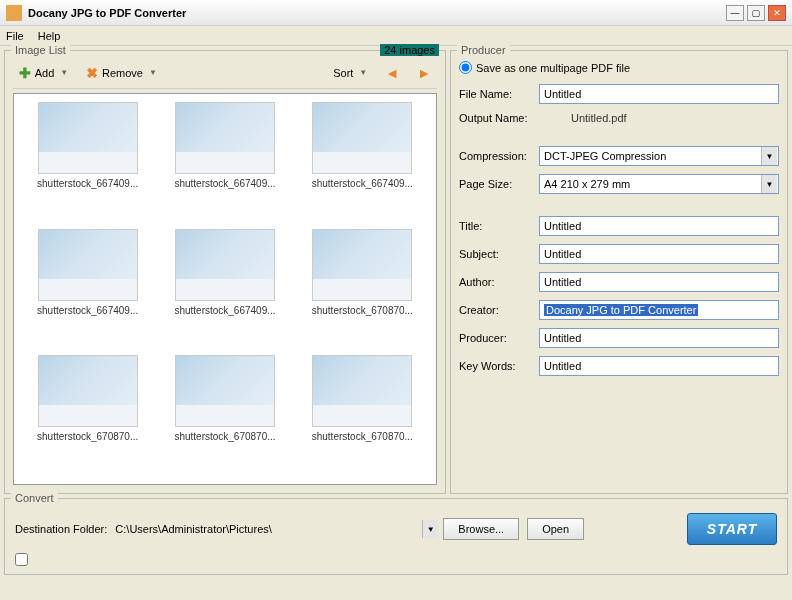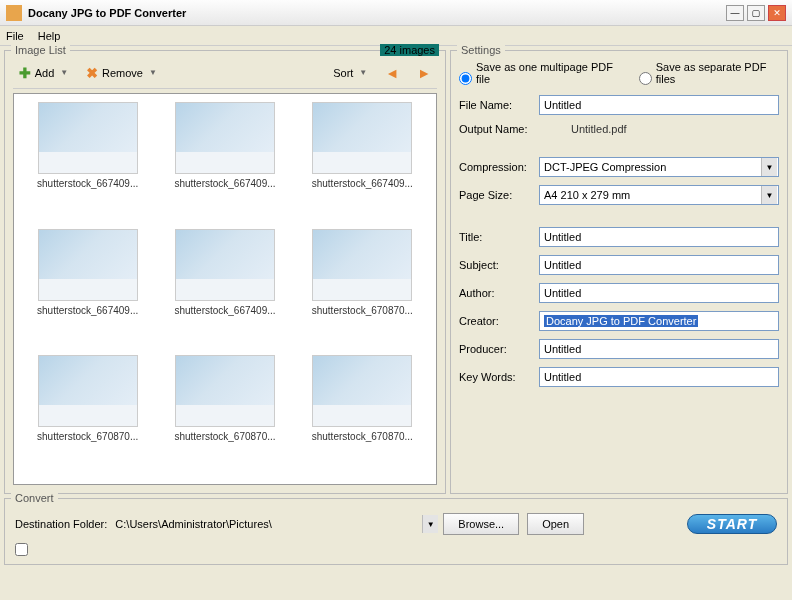--- a/index.html
+++ b/index.html
@@ -36,21 +36,21 @@
 .frow input[type=text], .frow .sel { flex: 1; height: 20px; border: 1px solid #7a9cc6; padding: 0 4px; background: #fff; }
 .sel { display: flex; align-items: center; justify-content: space-between; cursor: pointer; }
 .sel .dd2 { background: #e4e4e4; border-left: 1px solid #bbb; width: 16px; height: 18px; display: flex; align-items: center; justify-content: center; font-size: 8px; margin-right: -3px; }
 .static { color: #333; padding-left: 32px; }
 .hl { background: #316ac5; color: #fff; padding: 0 2px; }
 .gap { height: 14px; }
 .convert { margin: 0 4px 4px; padding: 14px 10px 8px; border: 1px solid #bbb; position: relative; }
 .convrow { display: flex; align-items: center; gap: 8px; }
 .convrow .sel { width: 320px; flex: none; }
 .btn { height: 22px; padding: 0 14px; border: 1px solid #999; background: linear-gradient(#fdfdfd,#e4e4e4); cursor: pointer; }
-.start { width: 90px; height: 20px; background: linear-gradient(#5ab4e8,#2a7cc4); color: #fff; font-weight: bold; font-style: italic; font-size: 14px; letter-spacing: 1px; border: 1px solid #1a5a94; border-radius: 11px; cursor: pointer; margin-left: auto; }
+.start { width: 90px; height: 32px; background: linear-gradient(#5ab4e8,#2a7cc4); color: #fff; font-weight: bold; font-style: italic; font-size: 14px; letter-spacing: 1px; border: 1px solid #1a5a94; border-radius: 3px; cursor: pointer; margin-left: auto; }
 .chk { display: flex; align-items: center; gap: 6px; margin-top: 8px; }
 .spacer { flex: 1; }
 </style>
 </head>
 <body>
 
 <div class="titlebar">
   <div class="icon"></div>
   <div class="title">Docany JPG to PDF Converter</div>
   <div class="winbtns">
@@ -126,29 +126,25 @@
           <div class="cap">shutterstock_670870...</div>
         </div>
       <div class="thumb">
           <div class="img"></div>
           <div class="cap">shutterstock_670870...</div>
         </div>
     </div>
   </div>
 
   <div class="panel settings">
-    <span class="panel-title">Settings</span>
+    <span class="panel-title">Producer</span>
     <div class="radios">
       <label>
           <input type="radio" checked="" style="">
           <span>Save as one multipage PDF file</span>
-        </label>
-      <label>
-          <input type="radio" style="">
-          <span>Save as separate PDF files</span>
         </label>
     </div>
     <div class="frow">
         <span class="lbl">File Name:</span>
         <input type="text" value="Untitled" style="">
       </div>
     <div class="frow">
         <span class="lbl">Output Name:</span>
         <span class="static">Untitled.pdf</span>
       </div>

